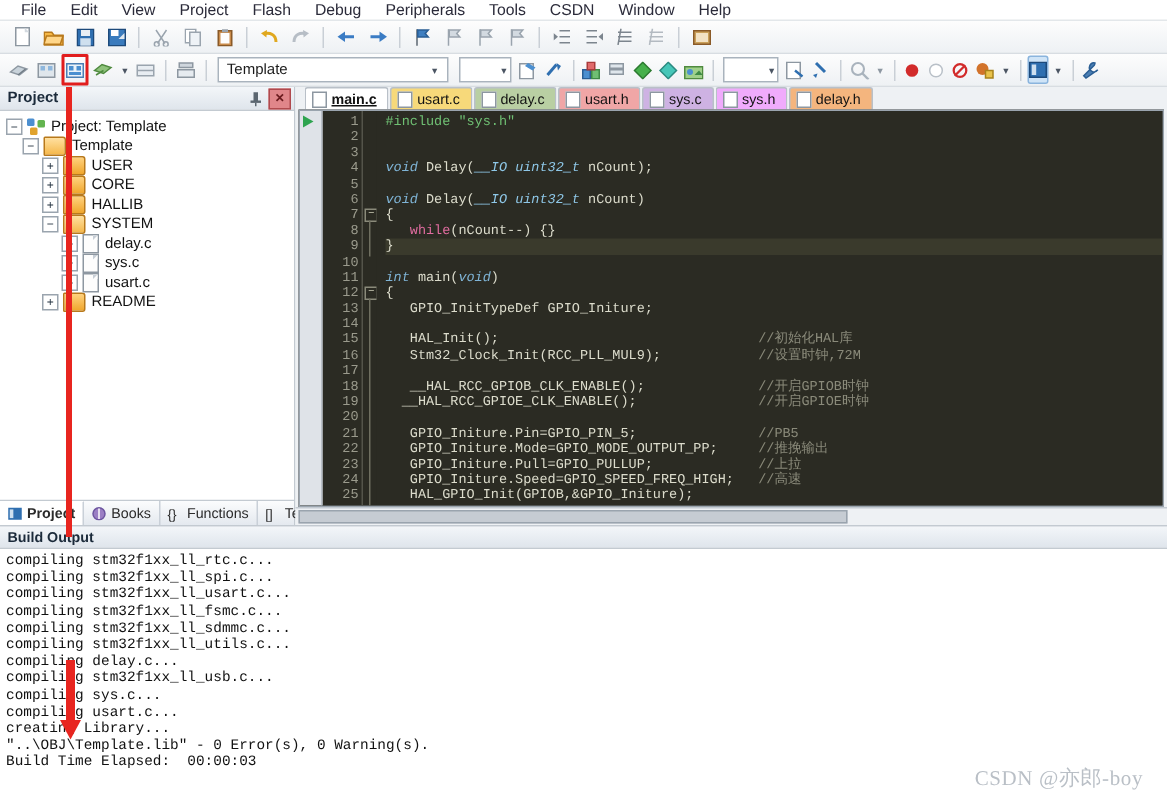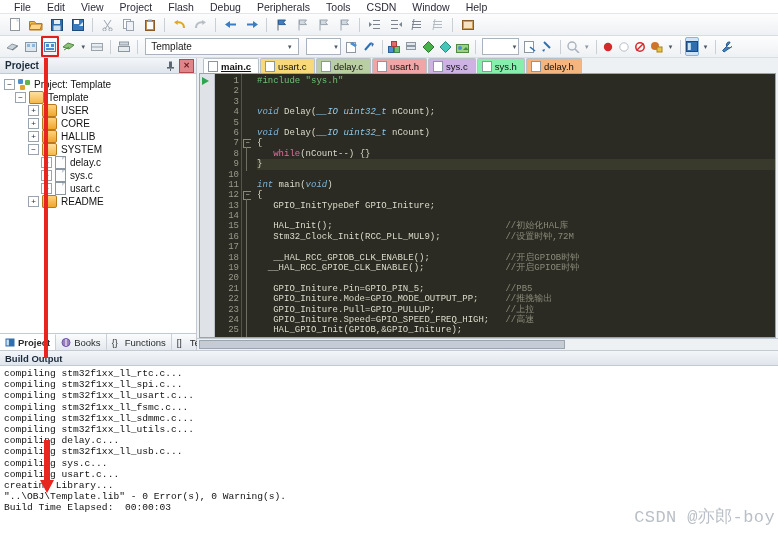--- a/index.html
+++ b/index.html
@@ -176,23 +176,23 @@
   .annot{position:absolute;pointer-events:none;}
   #redline1{left:44px;top:58px;width:4px;height:300px;background:#e8251f;}
   #redarrow{left:40px;top:440px;}
   #redarrow .shaft{position:absolute;left:4px;top:0;width:6px;height:42px;background:#e8251f;}
   #redarrow .head{
     position:absolute;left:0;top:40px;width:0;height:0;
     border-left:7px solid transparent;border-right:7px solid transparent;
     border-top:13px solid #e8251f;
   }
   #watermark{
-    position:absolute;right:3px;bottom:10px;
-    font-size:17px;color:#b9bfc6;letter-spacing:.4px;
-    font-family:Liberation Mono, monospace;
+    position:absolute;right:16px;bottom:10px;
+    font-size:14px;color:#b9bfc6;letter-spacing:.4px;
+    font-family:Liberation Serif, serif;
   }
 </style>
 </head>
 <body>
 
 <div id="menubar">
   <div class="mi">File</div>
   <div class="mi">Edit</div>
   <div class="mi">View</div>
   <div class="mi">Project</div>
@@ -624,21 +624,21 @@
         <span class="lbl">delay.c</span>
       </div>
       <div class="etab" style="background:#f0a6a6;">
         <span class="dot"></span>
         <span class="lbl">usart.h</span>
       </div>
       <div class="etab" style="background:#ceb2e3;">
         <span class="dot"></span>
         <span class="lbl">sys.c</span>
       </div>
-      <div class="etab" style="background:#86efac;text-align:center;">
+      <div class="etab" style="background:#f0abfc;text-align:center;">
         <span class="dot"></span>
         <span class="lbl">sys.h</span>
       </div>
       <div class="etab" style="background:#f4b57e;">
         <span class="dot"></span>
         <span class="lbl">delay.h</span>
       </div>
     </div>
 
     <div id="codewrap">

